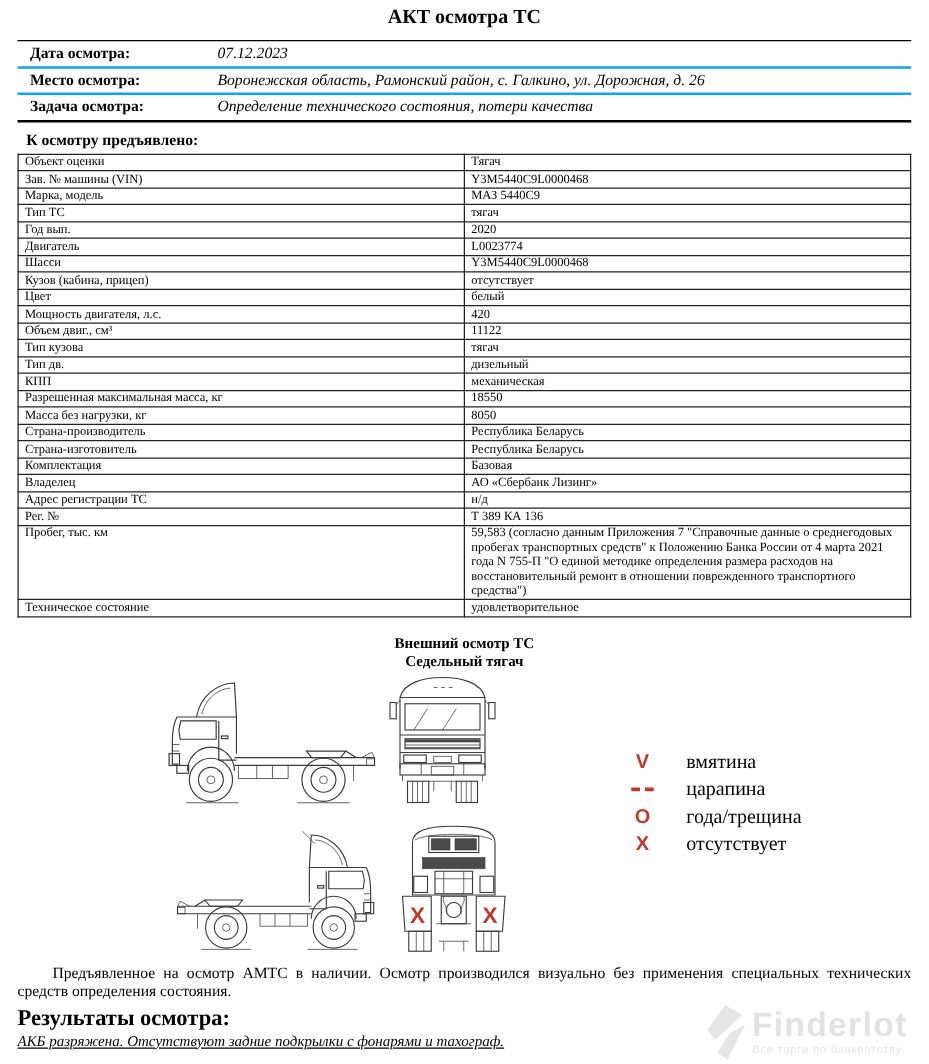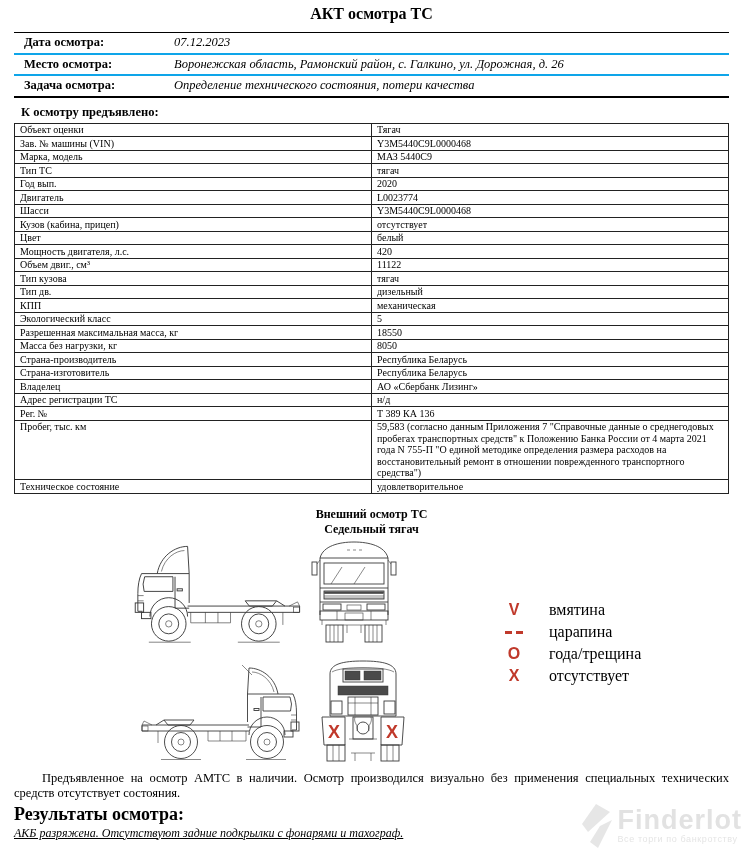--- a/index.html
+++ b/index.html
@@ -28,21 +28,21 @@
   .legend{position:absolute;left:487px;top:60px;}
   .legend-row{display:flex;align-items:center;height:22px;}
   .legend-sym{width:26px;text-align:center;font-family:"Liberation Sans","DejaVu Sans",sans-serif;
     font-weight:bold;font-size:16px;line-height:16px;}
   .legend-lbl{margin-left:22px;font-size:16px;}
   .dash{display:inline-block;width:7px;height:3.5px;margin:0 2px;vertical-align:middle;}
   .footer{margin-top:4px;}
   .para{font-size:12.5px;text-align:justify;text-indent:28px;line-height:15.5px;margin:0;}
   .results-title{font-weight:bold;font-size:18px;margin:2px 0 1px 0;}
   .results-text{font-size:12px;font-style:italic;text-decoration:underline;margin:0;}
-  .watermark{position:absolute;right:1px;bottom:1px;display:flex;align-items:center;}
+  .watermark{position:absolute;right:17px;bottom:1px;display:flex;align-items:center;}
   .wm-txt{display:flex;flex-direction:column;margin-left:2px;}
   .wm-name{font-family:"Liberation Sans","DejaVu Sans",sans-serif;font-weight:bold;
     font-size:27px;line-height:25px;letter-spacing:1px;color:#e2e2e2;}
   .wm-tag{font-family:"Liberation Sans","DejaVu Sans",sans-serif;font-size:9px;
     letter-spacing:0.6px;color:#e5e5e5;margin-top:1px;}
 </style>
 </head>
 <body>
 
 <svg width="0" height="0" style="position:absolute">
@@ -154,38 +154,38 @@
         </tr>
     <tr>
           <td>Тип дв.</td>
           <td>дизельный</td>
         </tr>
     <tr>
           <td>КПП</td>
           <td>механическая</td>
         </tr>
     <tr>
-          <td>Экологический класс</td>
-          <td>5</td>
-        </tr>
-    <tr>
           <td>Разрешенная максимальная масса, кг</td>
           <td>18550</td>
         </tr>
     <tr>
           <td>Масса без нагрузки, кг</td>
           <td>8050</td>
         </tr>
     <tr>
           <td>Страна-производитель</td>
           <td>Республика Беларусь</td>
         </tr>
     <tr>
           <td>Страна-изготовитель</td>
           <td>Республика Беларусь</td>
+        </tr>
+    <tr>
+          <td>Комплектация</td>
+          <td>Базовая</td>
         </tr>
     <tr>
           <td>Владелец</td>
           <td>АО «Сбербанк Лизинг»</td>
         </tr>
     <tr>
           <td>Адрес регистрации ТС</td>
           <td>н/д</td>
         </tr>
     <tr>
@@ -285,21 +285,21 @@
       <path class="ln2" d="M18,86 L18,102 M24,86 L24,102"></path>
       <rect class="ln" x="66" y="86" width="18" height="16"></rect>
       <path class="ln2" d="M72,86 L72,102 M78,86 L78,102"></path>
       <path class="ln2" d="M36,94 L60,94 M40,94 L40,102 M56,94 L56,102"></path>
       <text x="19" y="79" text-anchor="middle" font-family="Liberation Sans, sans-serif" font-size="18" font-weight="bold" class="mark-red" fill="#c0392b">X</text>
       <text x="77" y="79" text-anchor="middle" font-family="Liberation Sans, sans-serif" font-size="18" font-weight="bold" class="mark-red" fill="#c0392b">X</text>
     </svg>
   </div>
 
   <div class="footer">
-    <p class="para">Предъявленное на осмотр АМТС в наличии. Осмотр производился визуально без применения специальных технических средств отсутствует состояния.</p>
+    <p class="para">Предъявленное на осмотр АМТС в наличии. Осмотр производился визуально без применения специальных технических средств определения состояния.</p>
     <div class="results-title">Результаты осмотра:</div>
     <p class="results-text">АКБ разряжена. Отсутствуют задние подкрылки с фонарями и тахограф.</p>
   </div>
 
 </div>
 
 <div class="watermark">
   <svg width="38" height="48" viewBox="0 0 38 48">
     <path d="M18,2 L32,10 L10,30 L4,22 Z" fill="#e6e6e6"></path>
     <path d="M22,24 L34,18 L20,46 L12,40 Z" fill="#e6e6e6"></path>

